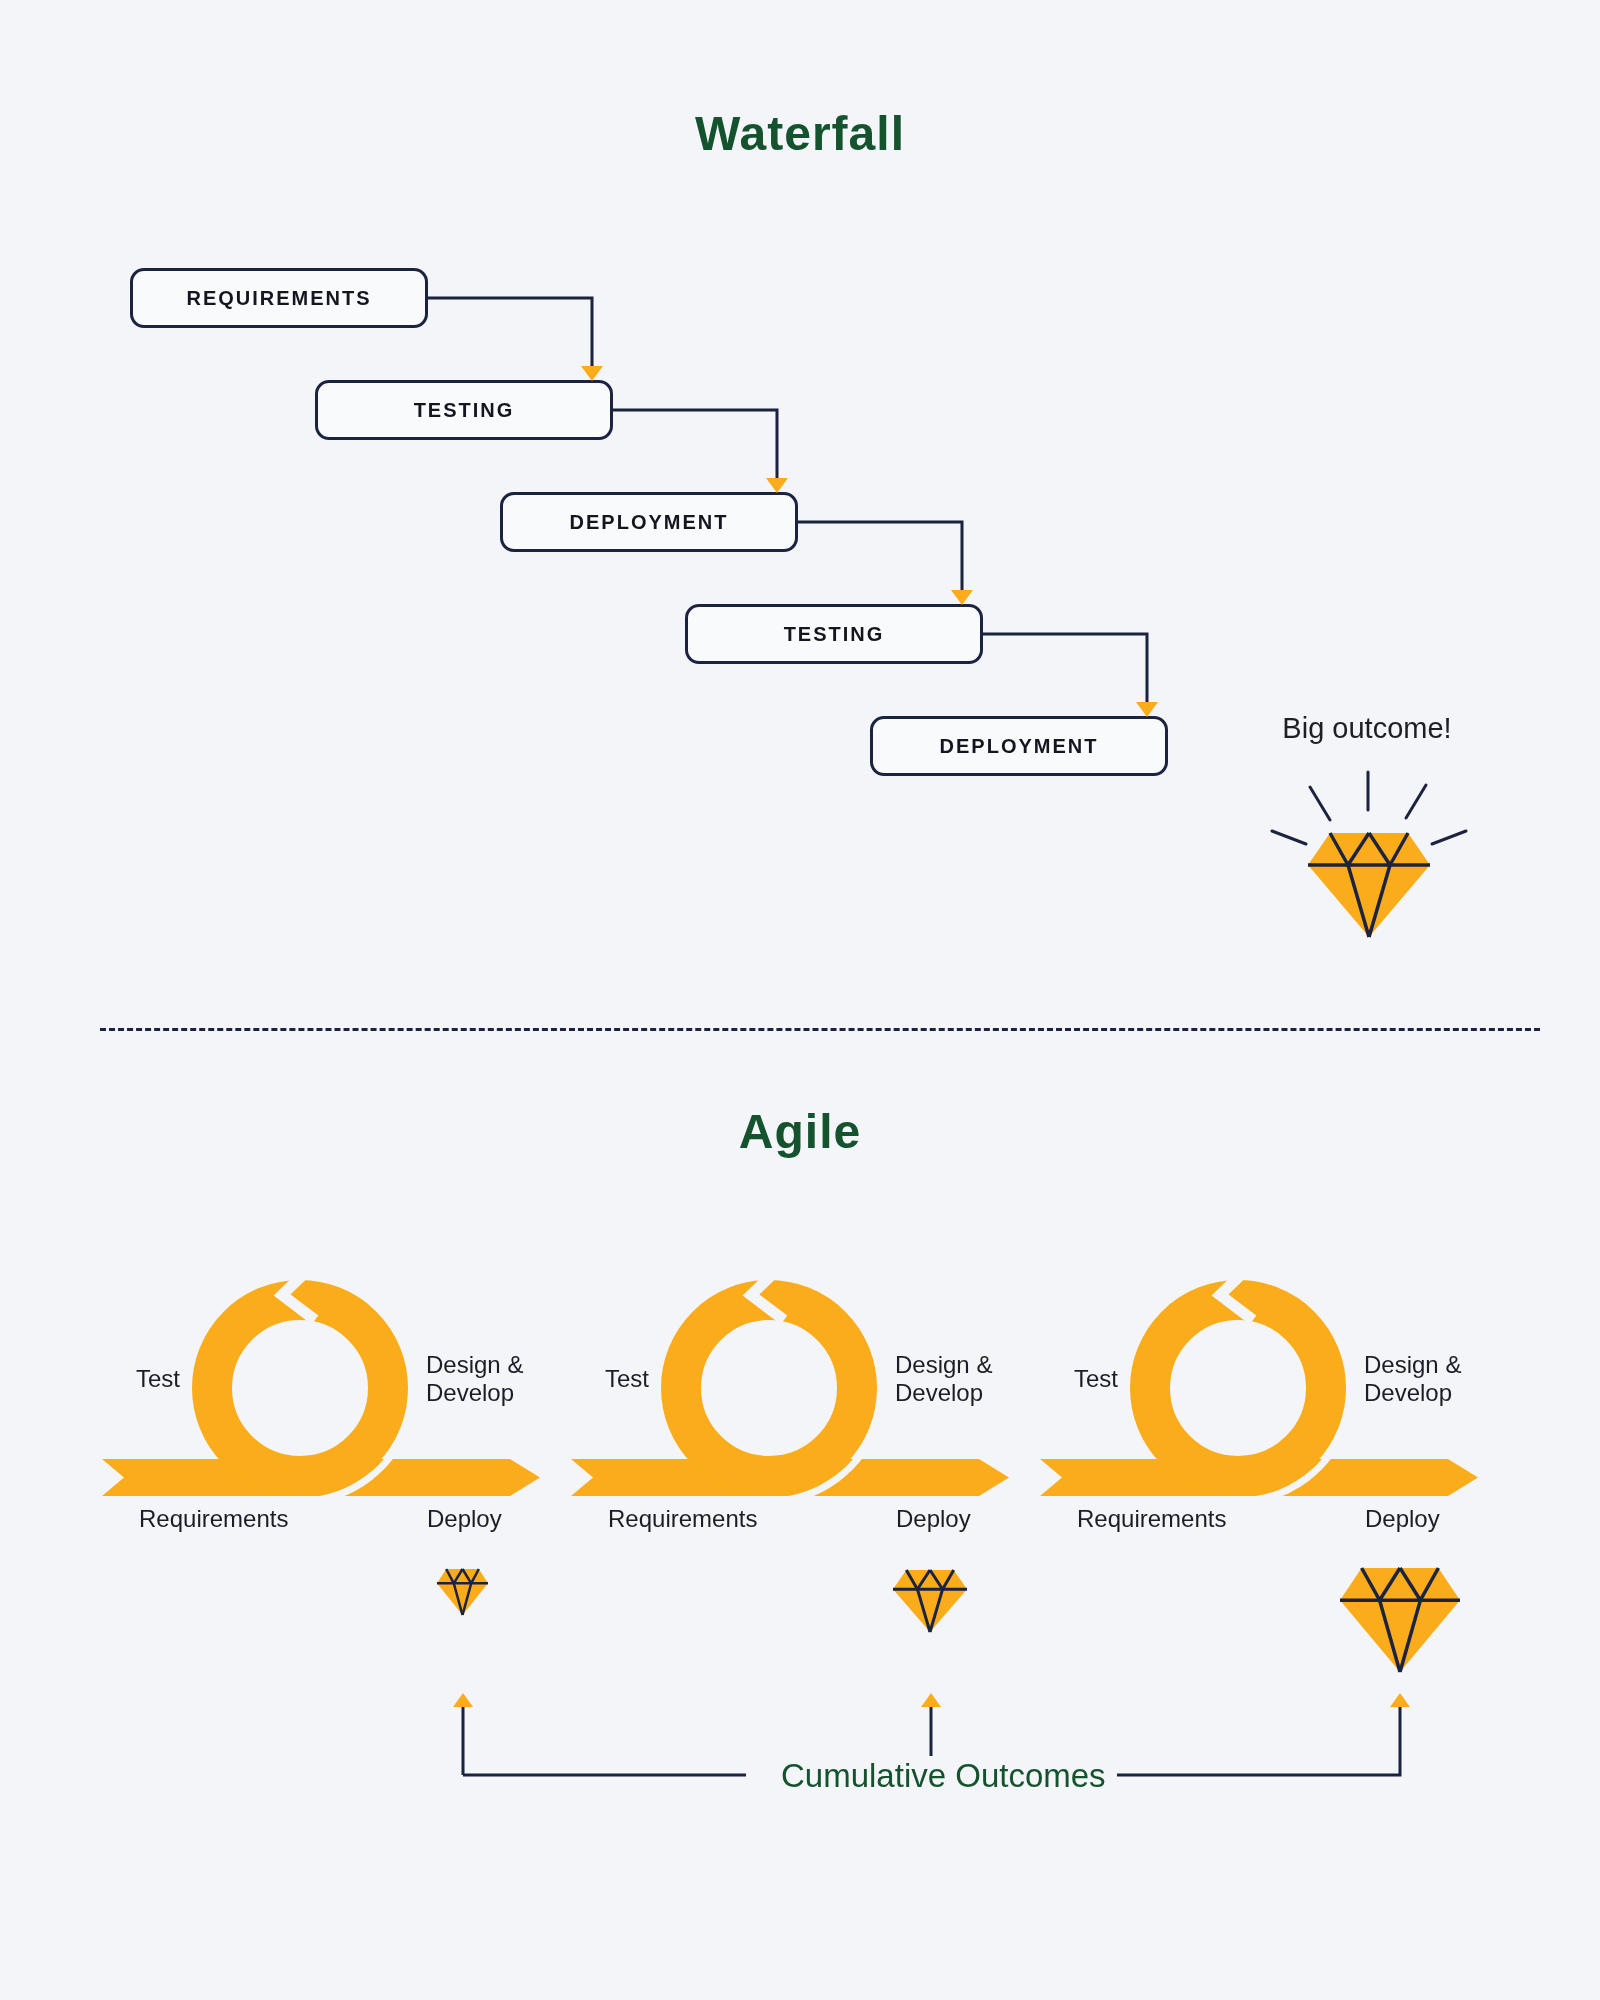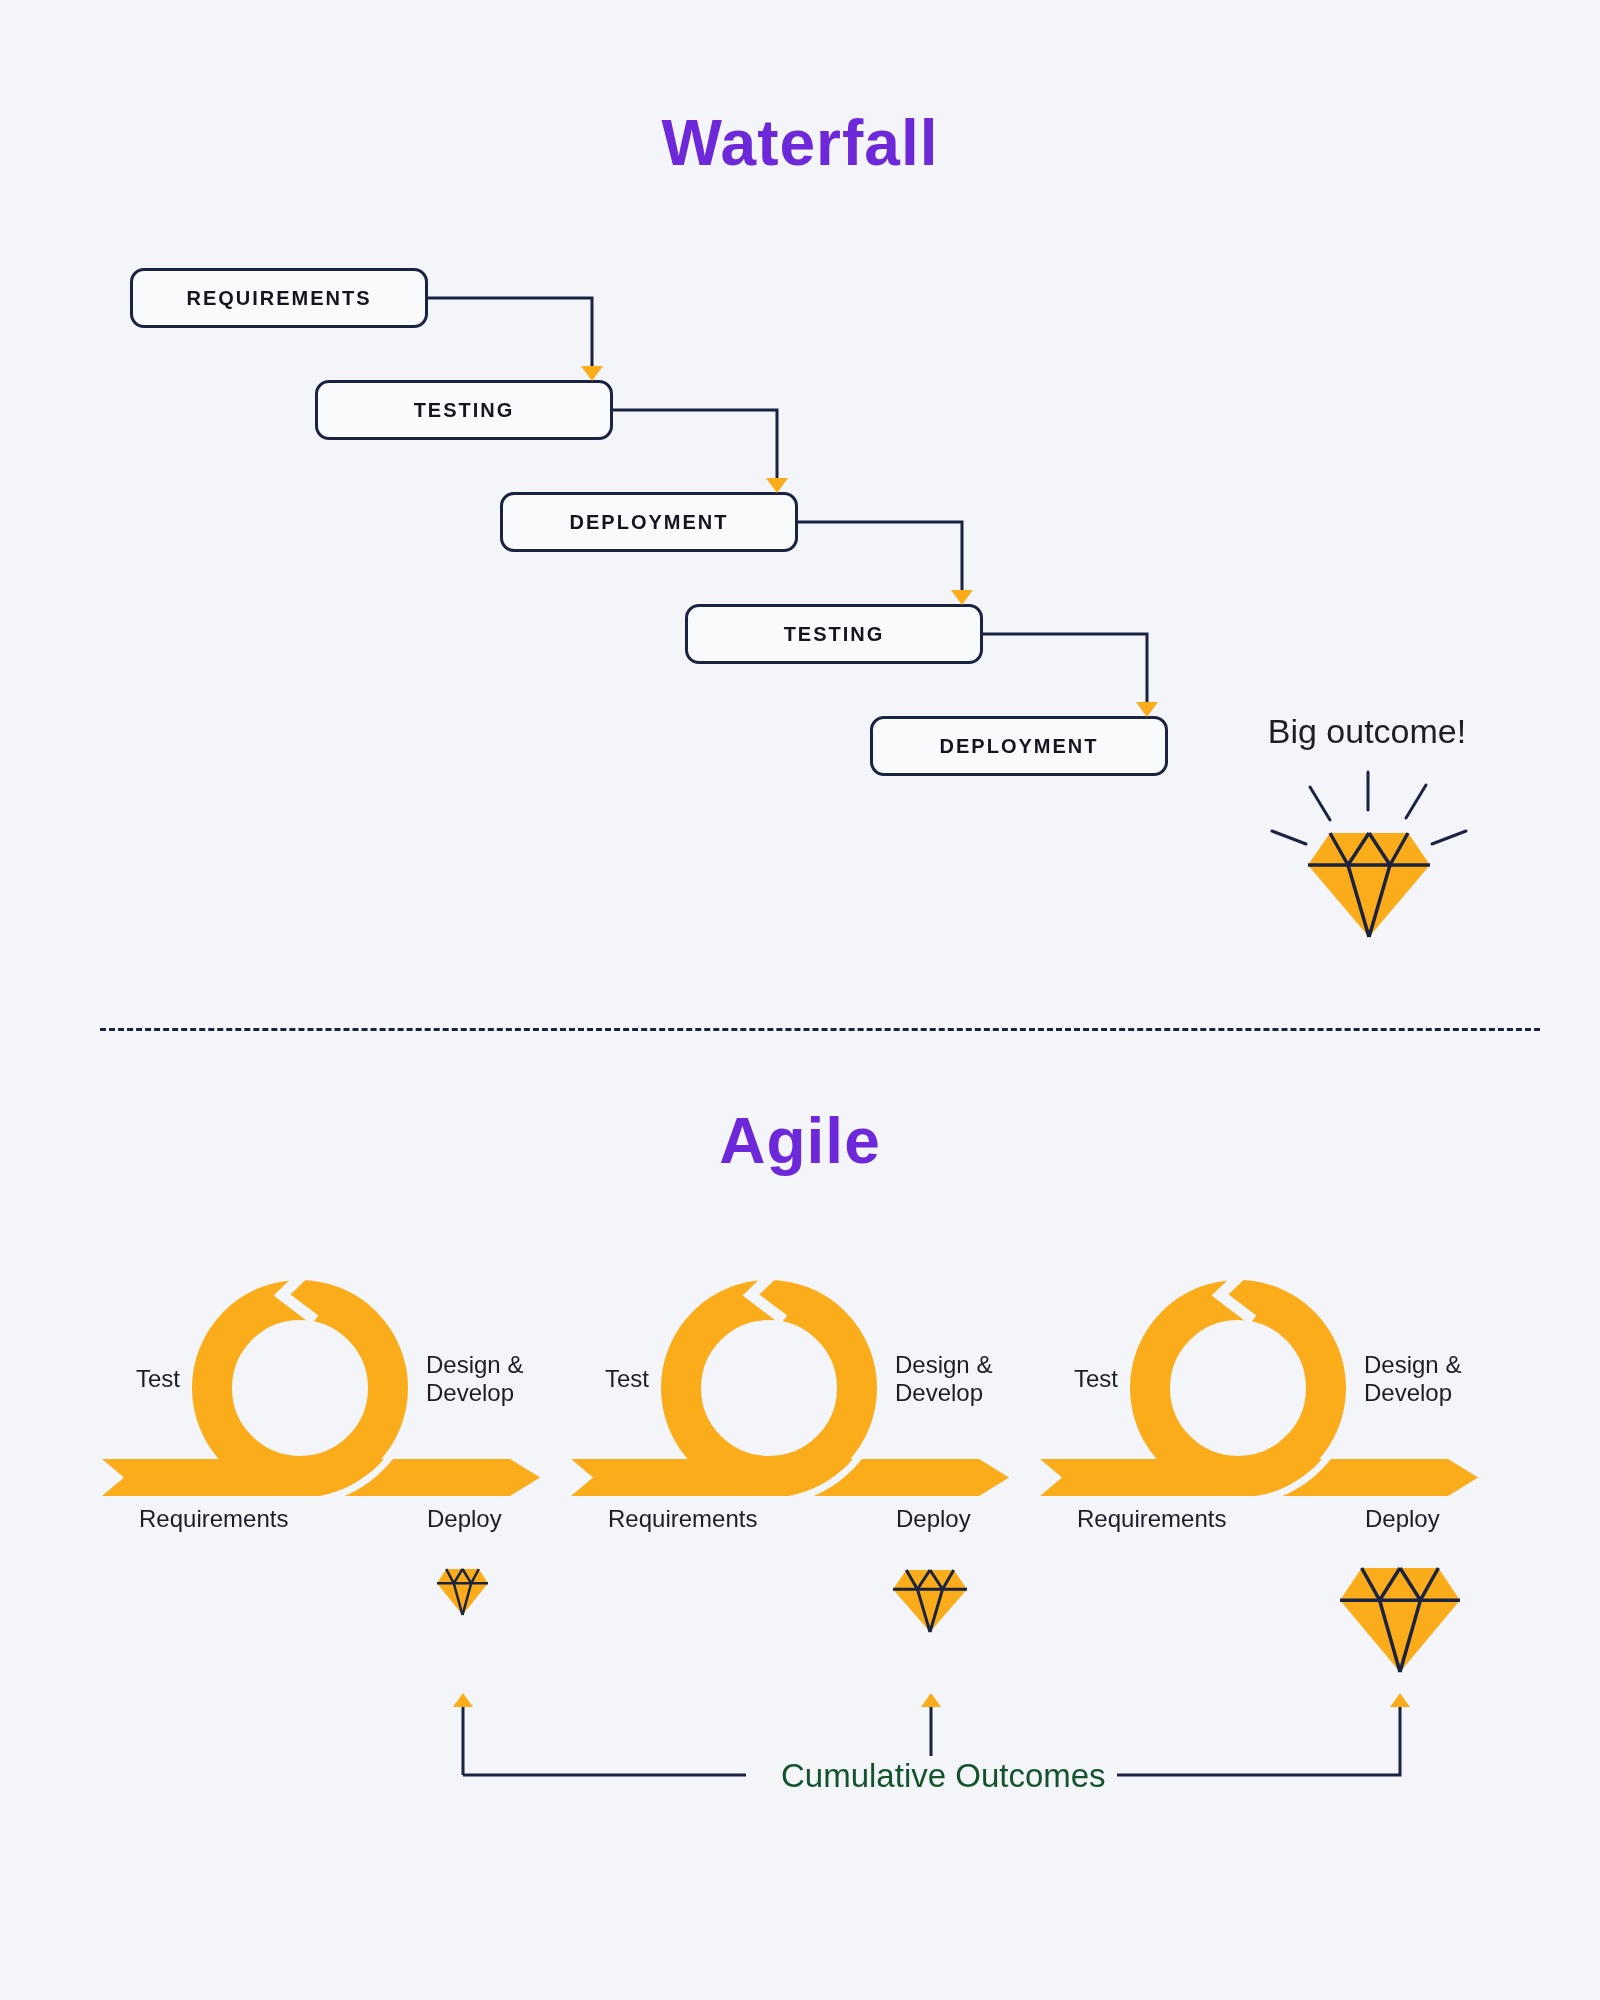--- a/index.html
+++ b/index.html
@@ -5,21 +5,21 @@
   html,body{margin:0;padding:0;}
   body{
     width:1600px;height:2000px;position:relative;
     background:#f3f5f8;
     font-family:"Liberation Sans","DejaVu Sans",sans-serif;
     color:#1d1d27;overflow:hidden;
   }
   .abs{position:absolute;}
   .section-title{
     left:0;width:1600px;text-align:center;
-    font-size:64px;font-weight:800;color:#6d28d9;letter-spacing:1px;
+    font-size:48px;font-weight:800;color:#14532d;letter-spacing:1px;
   }
   .stage-box{
     width:298px;height:60px;box-sizing:border-box;
     background:#f8fafc;border:3px solid #1b2340;border-radius:14px;
     display:flex;align-items:center;justify-content:center;
     font-size:20px;font-weight:700;letter-spacing:2px;color:#15151f;
   }
   .plain-label{white-space:nowrap;}
   svg{display:block;}
   svg text{
@@ -56,21 +56,21 @@
     <path d="M983 634 H1147 V703"></path>
   </g>
   <g fill="#fbac1a">
     <polygon points="581,366 603,366 592,381"></polygon>
     <polygon points="766,478 788,478 777,493"></polygon>
     <polygon points="951,590 973,590 962,605"></polygon>
     <polygon points="1136,702 1158,702 1147,717"></polygon>
   </g>
 </svg>
 
-<div class="abs plain-label" style="left:1267px;top:712px;width:200px;text-align:center;font-size:34px;color:#1e1e24;">Big outcome!</div>
+<div class="abs plain-label" style="left:1267px;top:712px;width:200px;text-align:center;font-size:29px;color:#1e1e24;">Big outcome!</div>
 
 <svg class="abs" style="left:1250px;top:715px;" width="230" height="240">
 
   <g stroke="#1b2340" stroke-width="3" stroke-linecap="round">
     <line x1="56" y1="129" x2="22" y2="116"></line>
     <line x1="80" y1="105" x2="60" y2="72"></line>
     <line x1="118" y1="95" x2="118" y2="57"></line>
     <line x1="156" y1="103" x2="176" y2="70"></line>
     <line x1="182" y1="129" x2="216" y2="116"></line>
   </g>

